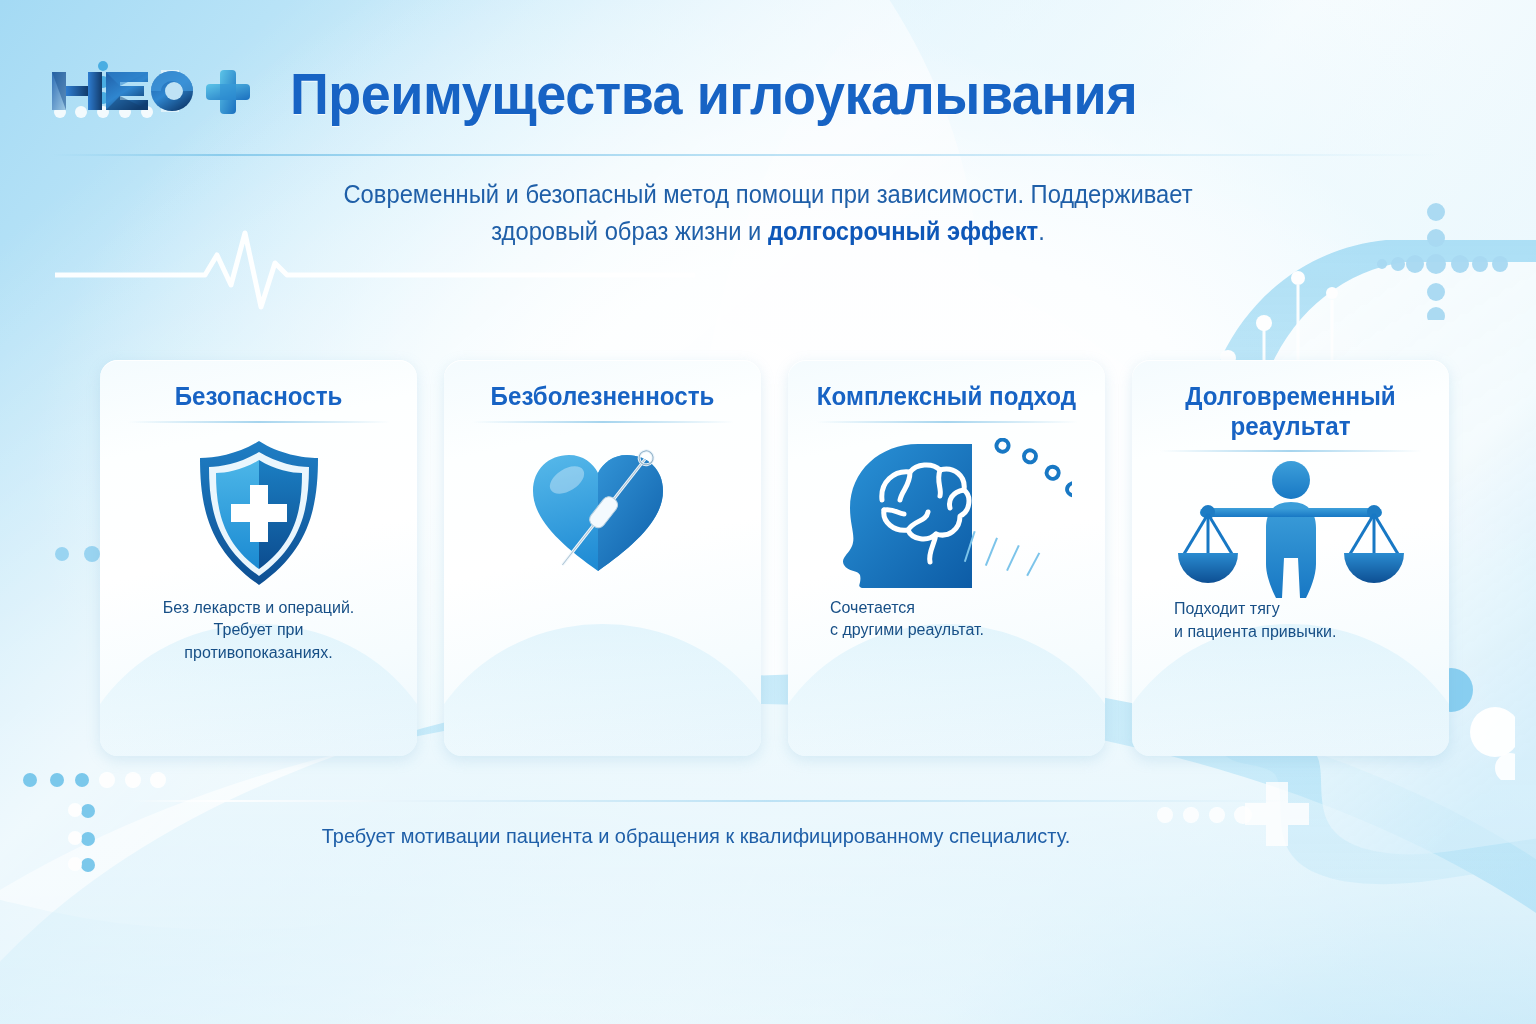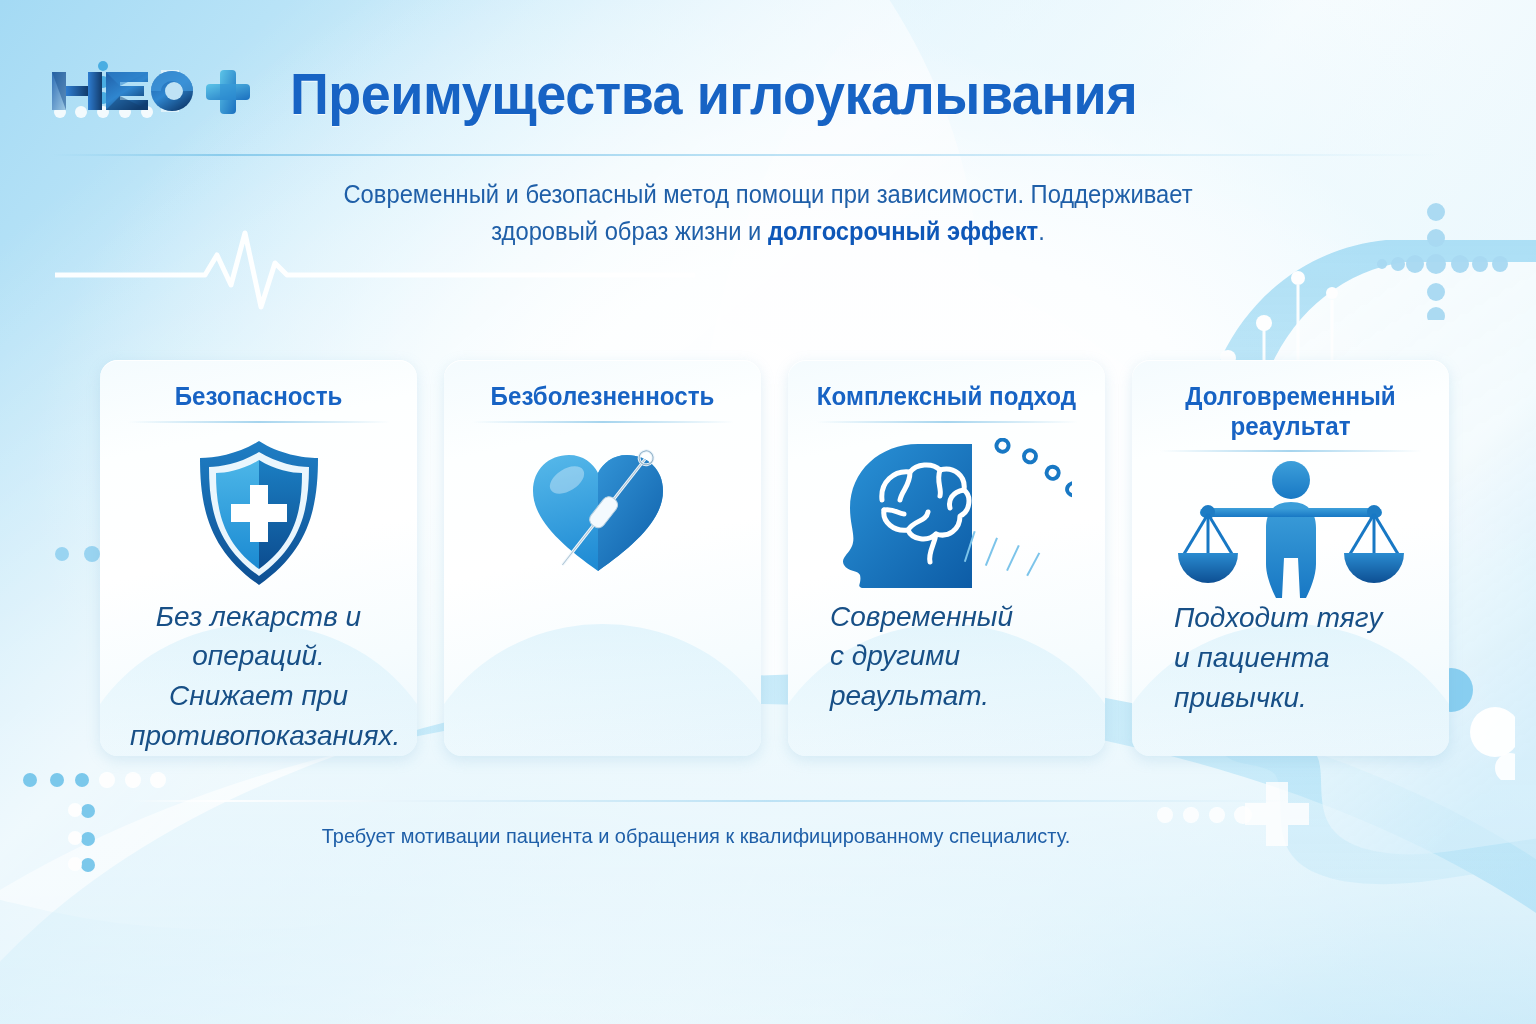--- a/index.html
+++ b/index.html
@@ -103,23 +103,22 @@
     margin:9px auto 0; width:262px; height:2px;
     background:linear-gradient(90deg, rgba(170,215,240,0), rgba(150,205,235,.85), rgba(170,215,240,0));
   }
   .card-icon {
     position:relative; z-index:2;
     height:168px; display:flex; align-items:center; justify-content:center;
     margin-top:6px;
   }
   .card-text {
     position:relative; z-index:2;
-    color:#174f86; font-size:28px; line-height:1.42;
+    color:#174f86; font-size:16px; line-height:1.42;
     padding:0 14px;
-    font-style:italic;
   }
   .card-text.c { text-align:center; }
   .card-text.l { text-align:left; padding-left:26px; }
 
   
   .t2 .card-icon { height:168px; }
 
   
   .footer-rule {
     position:absolute; left:130px; top:800px; width:1160px; height:2px; z-index:5;
@@ -333,21 +332,21 @@
         </defs>
         <path d="M66 3 C46 16 22 20 7 20 C7 70 16 112 66 147 C116 112 125 70 125 20 C110 20 86 16 66 3 Z" fill="url(#shOut)"></path>
         <path d="M66 14 C48 25 28 29 16 29 C16 72 24 108 66 138 C108 108 116 72 116 29 C104 29 84 25 66 14 Z" fill="#eaf6fd"></path>
         <path d="M66 22 C50 32 33 35 23 35 C23 73 30 105 66 131 L66 22 Z" fill="url(#shInL)"></path>
         <path d="M66 22 C82 32 99 35 109 35 C109 73 102 105 66 131 L66 22 Z" fill="url(#shInR)"></path>
         <path d="M57 47 L75 47 L75 66 L94 66 L94 84 L75 84 L75 104 L57 104 L57 84 L38 84 L38 66 L57 66 Z" fill="#ffffff"></path>
       </svg>
     </div>
     <div class="card-text c">
       <span>Без лекарств и операций.</span><br>
-      <span>Снижает при</span><br>
+      <span>Требует при</span><br>
       <span>противопоказаниях.</span>
     </div>
   </div>
 
   <div class="card">
     <div class="card-title">Безболезненность</div>
     <div class="card-rule"></div>
     <div class="card-icon">
       <svg width="160" height="132" viewBox="0 0 160 132">
         <defs>
@@ -424,21 +423,21 @@
           </g>
           <g transform="rotate(28 238 76)">
             <line x1="238" y1="52" x2="238" y2="120" stroke="url(#ndl)" stroke-width="5" stroke-linecap="round"></line>
             <line x1="238" y1="120" x2="238" y2="146" stroke="#7cc4ea" stroke-width="2"></line>
             <circle cx="238" cy="48" r="6" fill="none" stroke="#1878c4" stroke-width="4"></circle>
           </g>
         </g>
       </svg>
     </div>
     <div class="card-text l">
-      <span>Современный</span><br>
+      <span>Сочетается</span><br>
       <span>с другими реаультат.</span>
     </div>
   </div>
 
   <div class="card t2">
     <div class="card-title">Долговременный реаультат</div>
     <div class="card-rule"></div>
     <div class="card-icon" style="height:140px;">
       <svg width="230" height="140" viewBox="0 0 230 140">
         <defs>

